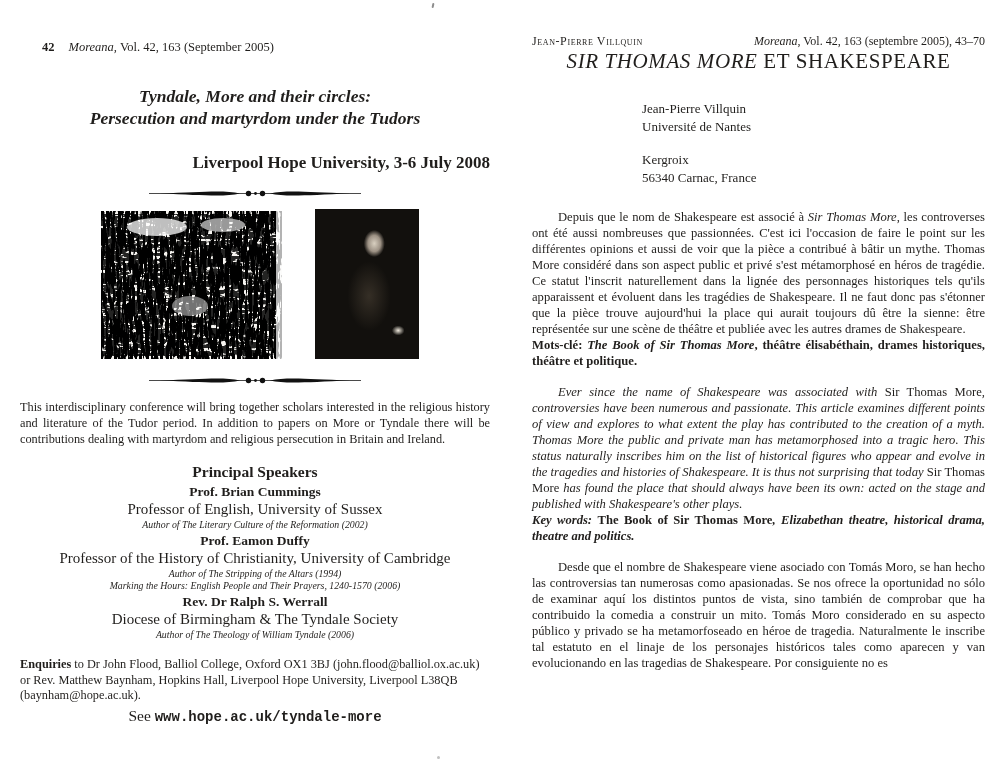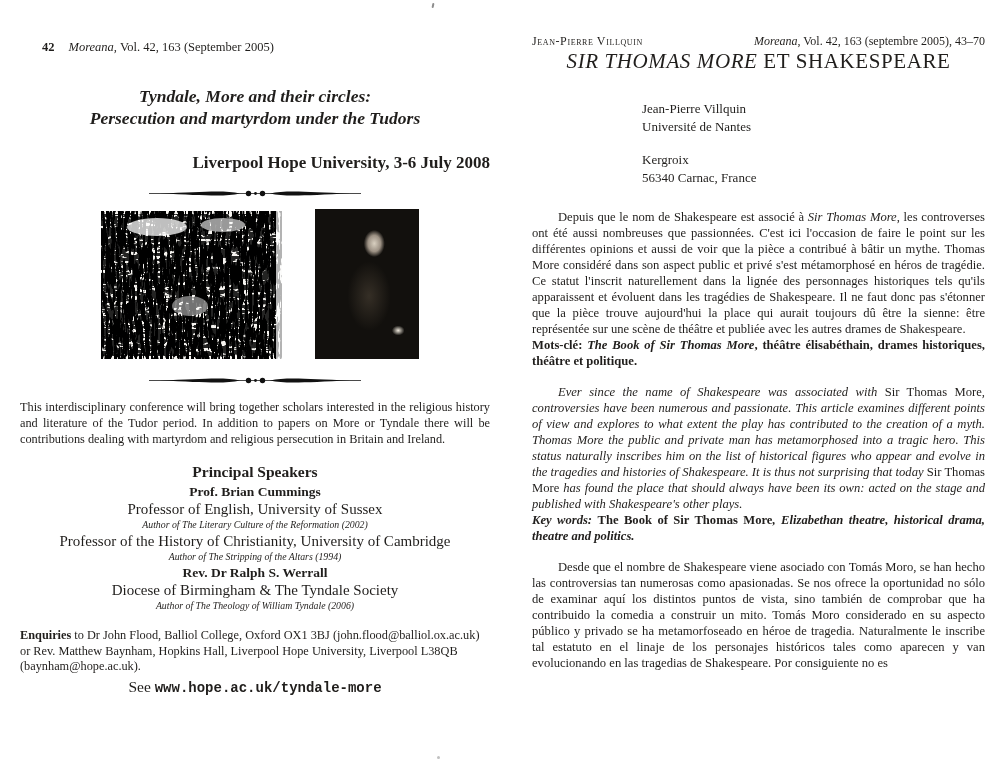--- a/index.html
+++ b/index.html
@@ -123,22 +123,24 @@
 
   <div class="lp-speakers-h">Principal Speakers</div>
 
   <div class="speaker">
     <div class="sp-name">Prof. Brian Cummings</div>
     <div class="sp-role">Professor of English, University of Sussex</div>
     <div class="sp-work">Author of The Literary Culture of the Reformation (2002)</div>
   </div>
 
   <div class="speaker">
+    <div class="sp-name">Prof. Eamon Duffy</div>
     <div class="sp-role">Professor of the History of Christianity, University of Cambridge</div>
     <div class="sp-work">Author of The Stripping of the Altars (1994)</div>
+    <div class="sp-work">Marking the Hours: English People and Their Prayers, 1240-1570 (2006)</div>
   </div>
 
   <div class="speaker">
     <div class="sp-name">Rev. Dr Ralph S. Werrall</div>
     <div class="sp-role">Diocese of Birmingham &amp; The Tyndale Society</div>
     <div class="sp-work">Author of The Theology of William Tyndale (2006)</div>
   </div>
 
   <div class="lp-enquiries">
     <b>Enquiries</b><span> to Dr John Flood, Balliol College, Oxford OX1 3BJ (john.flood@balliol.ox.ac.uk) or Rev. Matthew Baynham, Hopkins Hall, Liverpool Hope University, Liverpool L38QB (baynham@hope.ac.uk).</span>

